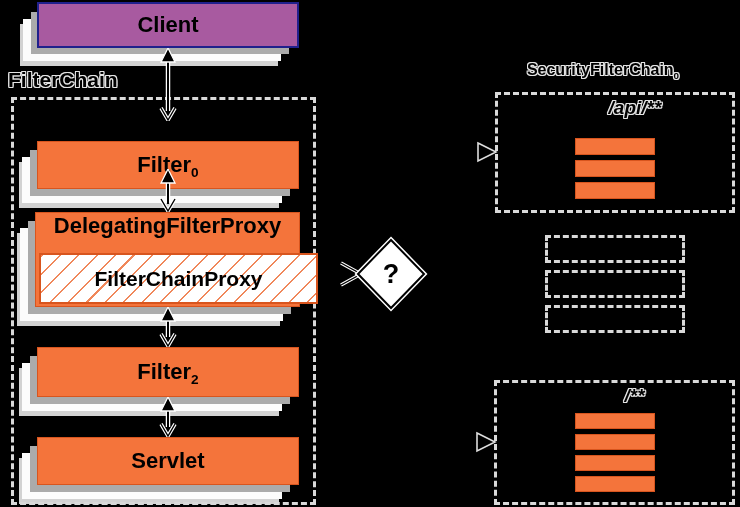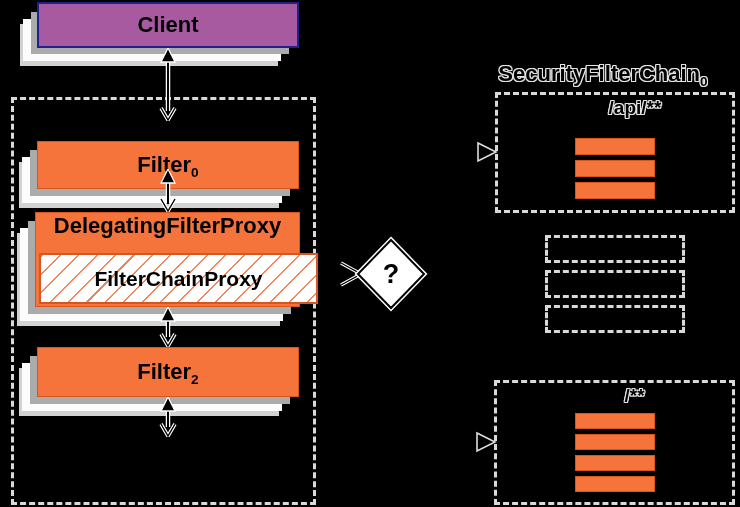--- a/index.html
+++ b/index.html
@@ -58,62 +58,66 @@
 
   
   #diamond-wrap { left:354px; top:236px; width:74px; height:76px; }
   #diamond-q {
     left:354px; top:236px; width:74px; height:76px;
     display:flex; align-items:center; justify-content:center;
     font-weight:bold; font-size:27px; color:#000;
   }
 
   
-  .chain-title { position:absolute; width:240px; text-align:center; font-size:22px; }
+  .chain-title { position:absolute; width:240px; text-align:center; font-size:16px; }
   #chain0-title { left:483px; top:61px; }
   #chainN-title { left:483px; top:348px; }
   #chain0-box { left:495px; top:92px;  width:240px; height:121px; }
   #chainN-box { left:494px; top:380px; width:241px; height:125px; }
-  .pattern { text-align:center; font-size:19px; margin-top:2px;padding-left:40px; }
+  .pattern { text-align:center; font-size:19px; font-style:italic; margin-top:2px;padding-left:40px; }
   .bars { width:100%; }
   #chain0-box .bars { margin-top:19px; }
   #chainN-box .bars { margin-top:6px; }
   .bar { width:80px; height:17px; margin:0 auto 5px auto;
          background:var(--orange); border:1px solid var(--orange-border); }
   #chainN-box .bar { height:16px; }
 
   #ellipsis { left:545px; top:235px; width:140px; }
   .ebar { width:140px; height:28px; border:3px dashed var(--dash); margin-bottom:7px; }
 </style>
 </head>
 <body>
 
 <div id="stage">
 
   <div id="fc-container" class="abs dashed"></div>
+  <div id="fc-label" class="abs outlined">FilterChain</div>
 
   <div id="client" class="box stacked purple">
     <span class="box-label">Client</span>
   </div>
 
   <div id="filter0" class="box stacked orange">
     <span class="box-label"><span>Filter</span><sub>0</sub></span>
   </div>
 
   <div id="delegating" class="box stacked orange">
     <span class="box-label">DelegatingFilterProxy</span>
     <div id="fcp" class="abs">
       <span class="box-label" style="font-size:21px">FilterChainProxy</span>
     </div>
   </div>
 
   <div id="filter2" class="box stacked orange">
     <span class="box-label"><span>Filter</span><sub>2</sub></span>
   </div>
 
+  <div id="servlet" class="box stacked orange">
+    <span class="box-label">Servlet</span>
+  </div>
 
   <svg class="varrow" style="top:48px" width="24" height="73">
     <line x1="12" y1="10" x2="12" y2="63" stroke="#fff" stroke-width="4.5"></line>
     <line x1="12" y1="8" x2="12" y2="65" stroke="#000" stroke-width="2"></line>
     <polygon points="12,0 5,14 19,14" fill="#000" stroke="#fff" stroke-width="1.3"></polygon>
     <polyline points="5,60 12,72 19,60" fill="none" stroke="#fff" stroke-width="3.6"></polyline>
     <polyline points="5,60 12,72 19,60" fill="none" stroke="#000" stroke-width="1.4"></polyline>
   </svg>
   <svg class="varrow" style="top:169px" width="24" height="43">
     <line x1="12" y1="10" x2="12" y2="33" stroke="#fff" stroke-width="4.5"></line>

